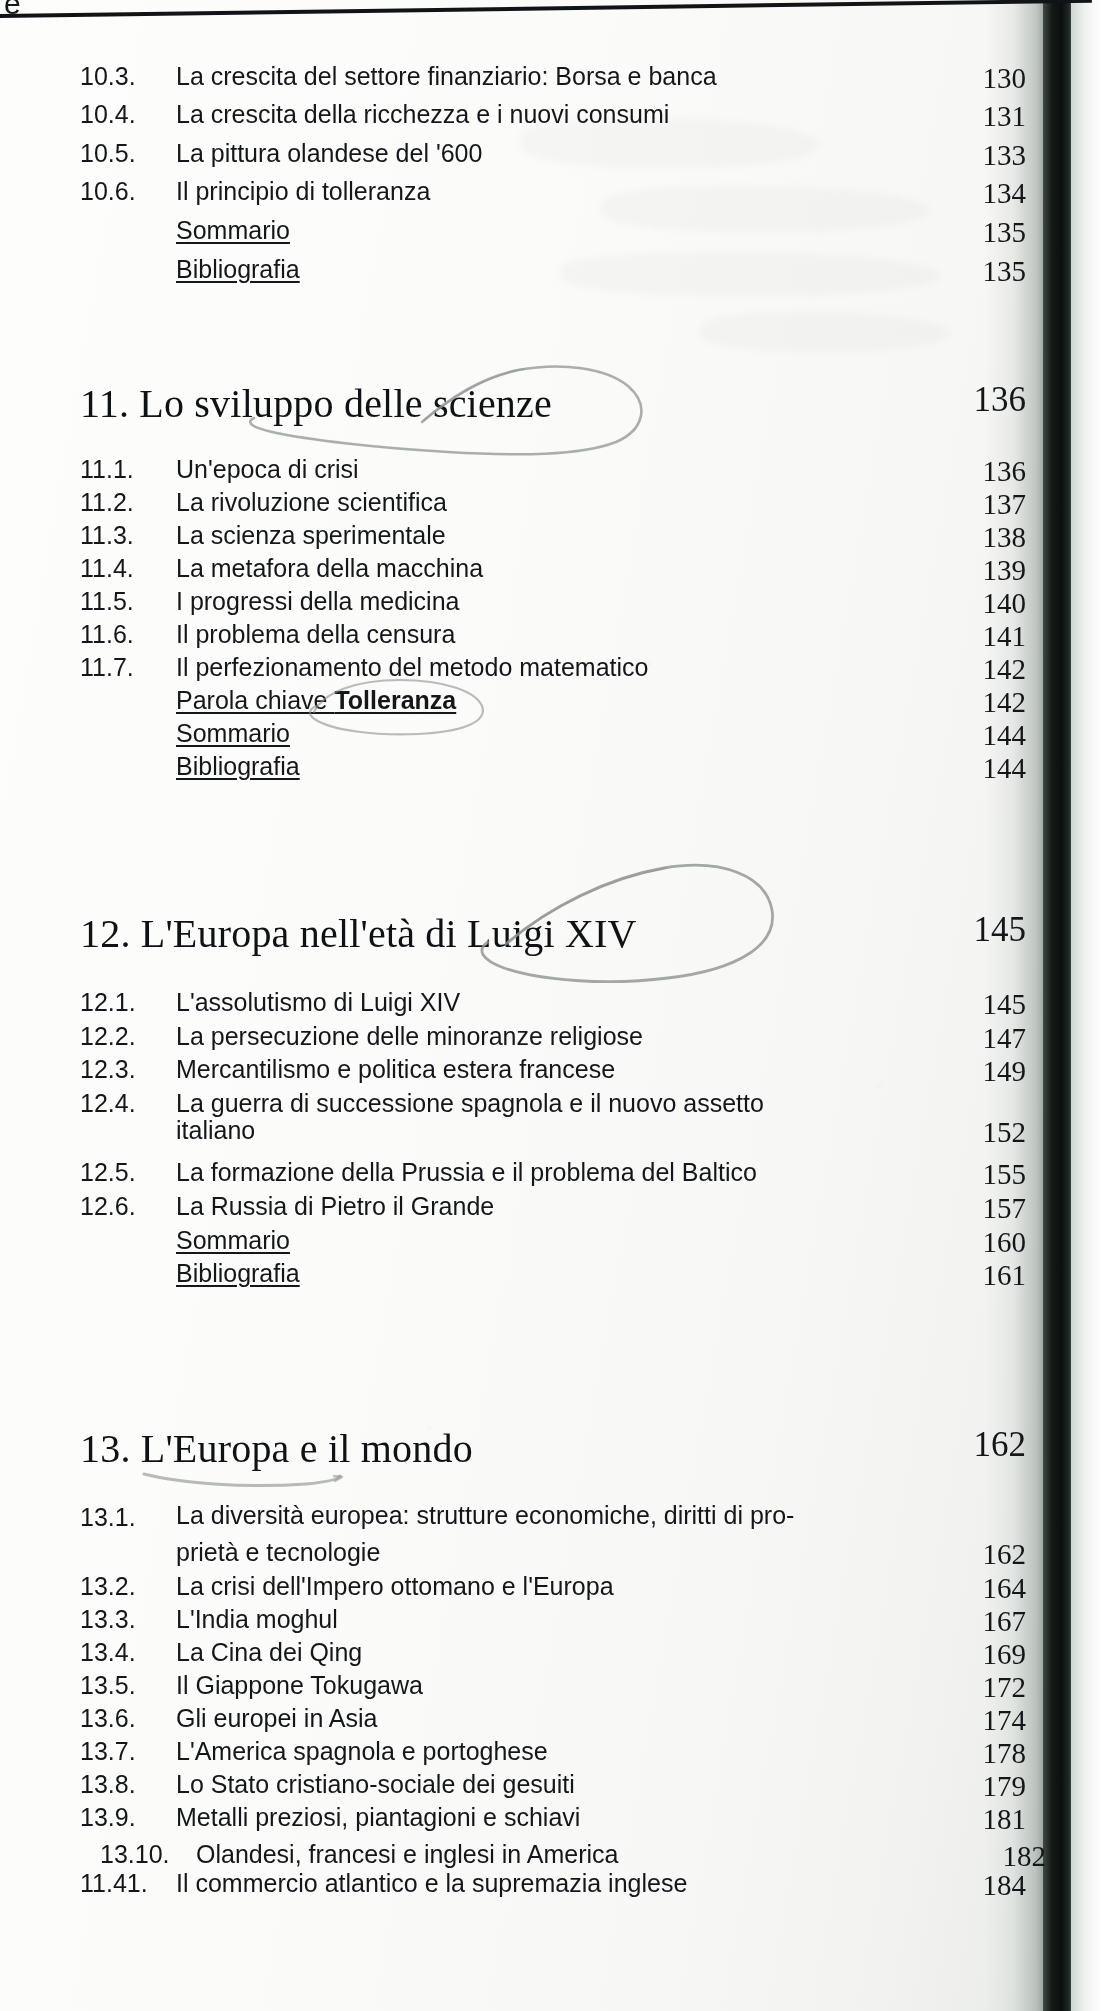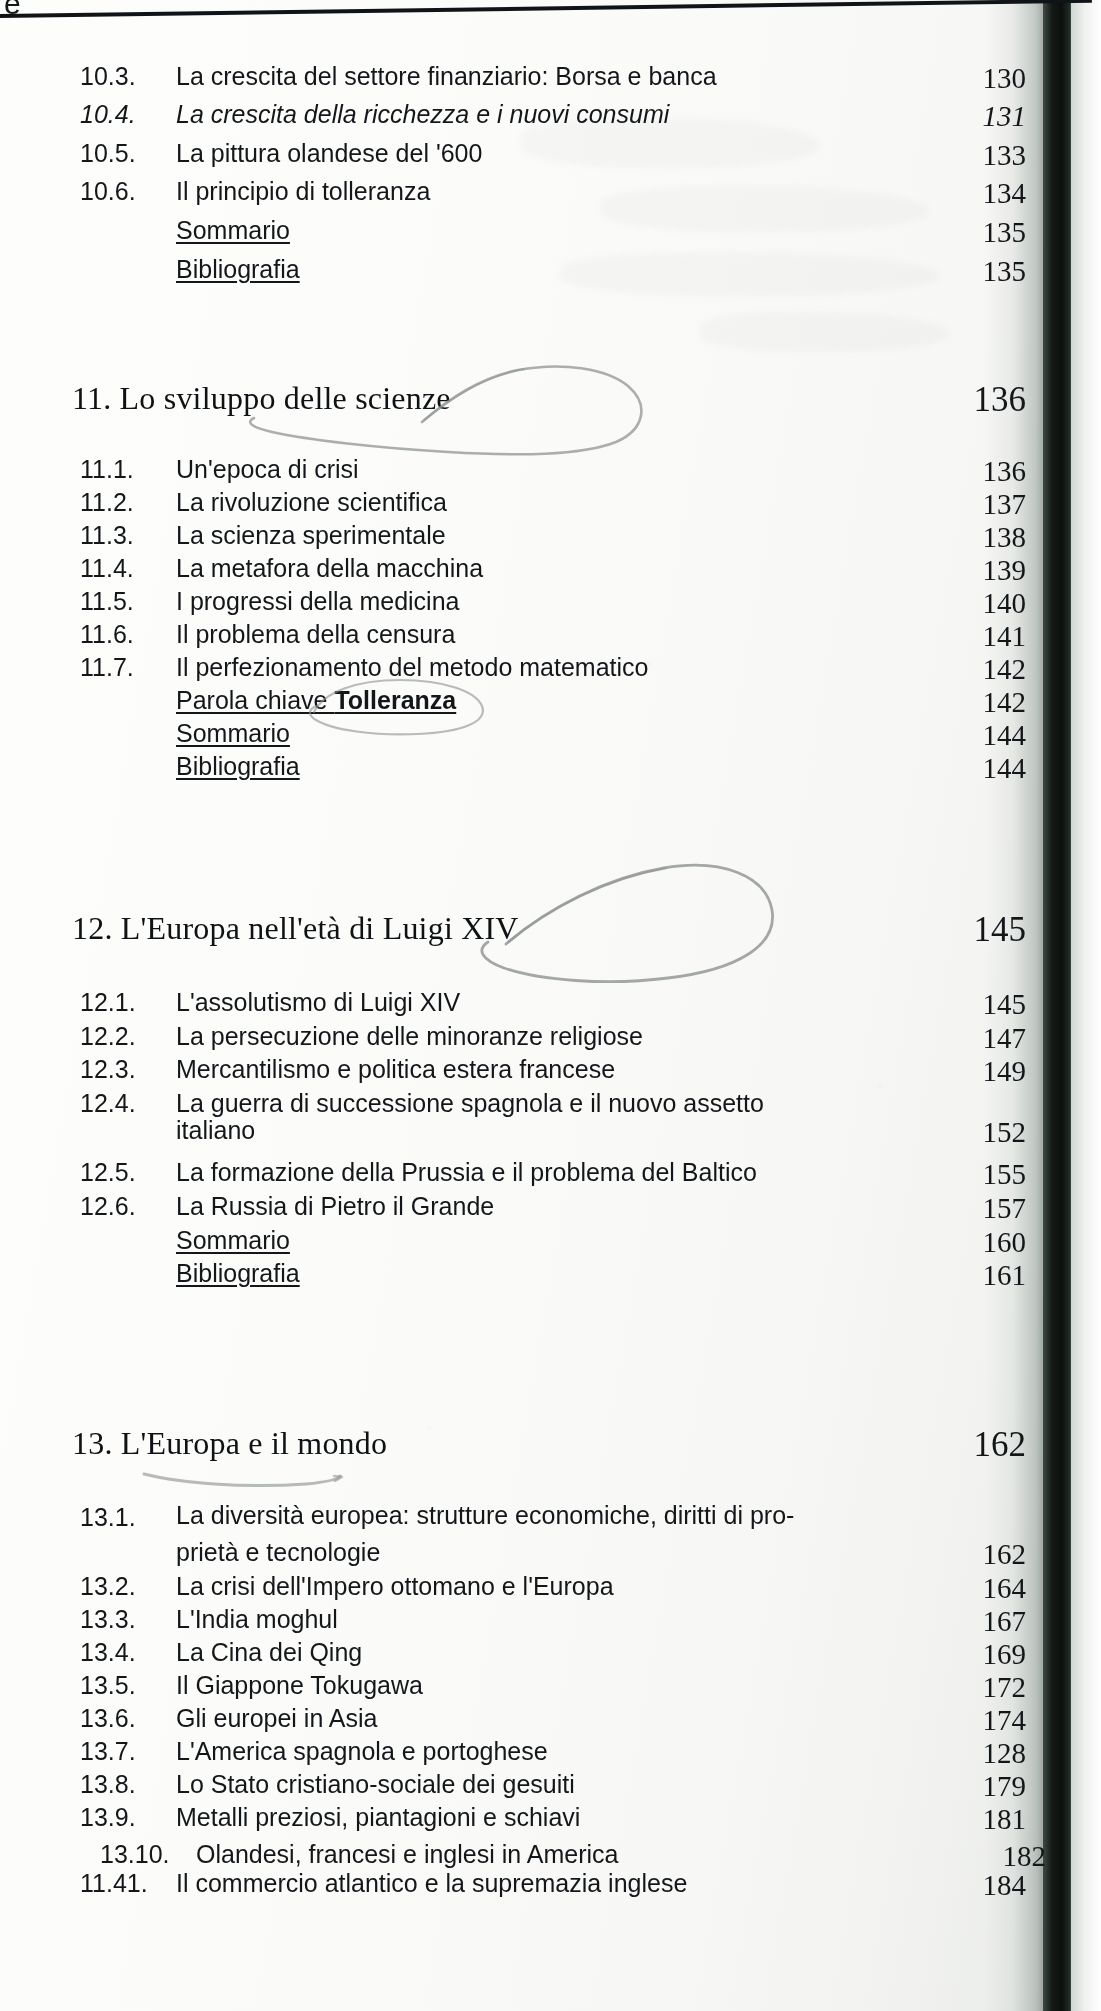--- a/index.html
+++ b/index.html
@@ -151,23 +151,23 @@
 
   
   .chapter {
     position: absolute;
     left: 0;
     width: 1047px;
     height: 46px;
   }
   .chapter-title {
     position: absolute;
-    left: 72px;
+    left: 80px;
     font-family: "Liberation Serif", serif;
-    font-size: 32px;
+    font-size: 40px;
     color: #0f1214;
     white-space: nowrap;
     letter-spacing: 0.2px;
   }
   .chapter .pageno {
     font-size: 35px;
     left: 930px;
   }
 
   
@@ -203,21 +203,21 @@
   <div class="top-fragment">e</div>
   <div class="top-rule"></div>
 
   <div class="toc">
 
     <div class="row" style="top:62px;">
       <span class="num">10.3.</span>
       <span class="title">La crescita del settore finanziario: Borsa e banca</span>
       <span class="pageno">130</span>
     </div>
-    <div class="row" style="top:100px;font-style:italic;">
+    <div class="row" style="top:100px;">
       <span class="num">10.4.</span>
       <span class="title">La crescita della ricchezza e i nuovi consumi</span>
       <span class="pageno">131</span>
     </div>
     <div class="row" style="top:139px;">
       <span class="num">10.5.</span>
       <span class="title">La pittura olandese del '600</span>
       <span class="pageno">133</span>
     </div>
     <div class="row" style="top:177px;">
@@ -370,21 +370,21 @@
       <span class="pageno">172</span>
     </div>
     <div class="row" style="top:1704px;">
       <span class="num">13.6.</span>
       <span class="title">Gli europei in Asia</span>
       <span class="pageno">174</span>
     </div>
     <div class="row" style="top:1737px;">
       <span class="num">13.7.</span>
       <span class="title">L'America spagnola e portoghese</span>
-      <span class="pageno">128</span>
+      <span class="pageno">178</span>
     </div>
     <div class="row" style="top:1770px;">
       <span class="num">13.8.</span>
       <span class="title">Lo Stato cristiano-sociale dei gesuiti</span>
       <span class="pageno">179</span>
     </div>
     <div class="row" style="top:1803px;">
       <span class="num">13.9.</span>
       <span class="title">Metalli preziosi, piantagioni e schiavi</span>
       <span class="pageno">181</span>

